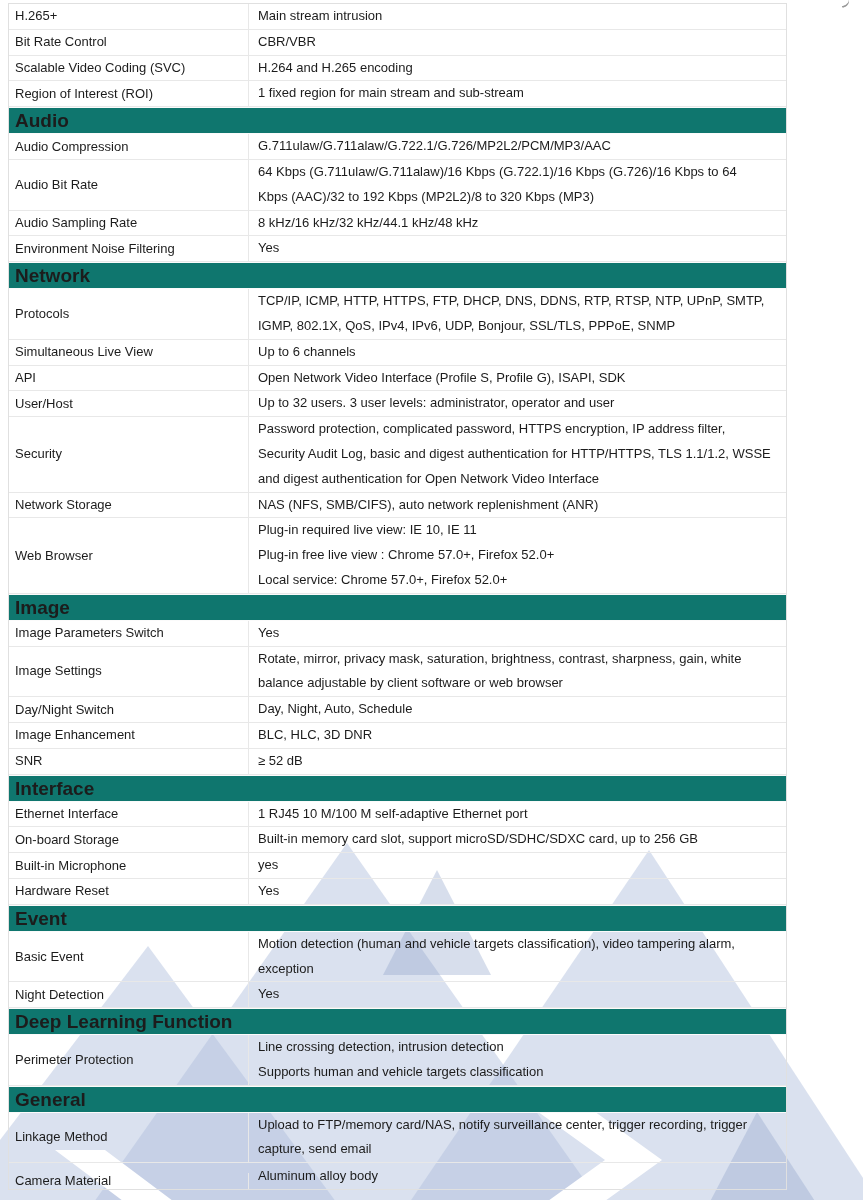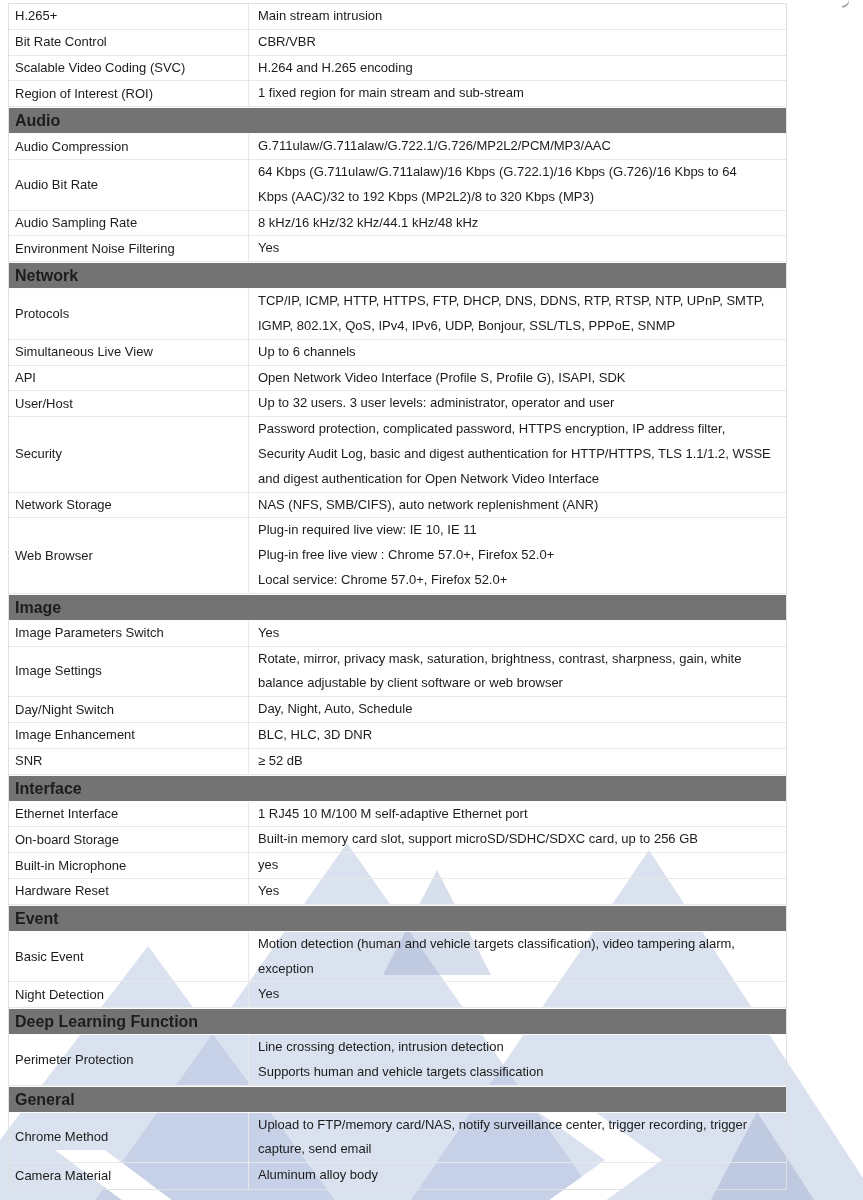--- a/index.html
+++ b/index.html
@@ -45,34 +45,34 @@
   .spec-table {
     position: absolute; left: 8px; top: 3px;
     width: 779px;
     z-index: 2;
     border: 1px solid #e0e0e0;
     background: transparent;
     font-size: 13px;
   }
   .sec-header {
     height: 27px; line-height: 25px;
-    background: #737373;
+    background: #0f766e;
     border-top: 1px solid #fbfbfb;
     border-bottom: 1px solid #fbfbfb;
     font-weight: bold;
-    font-size: 16px;
+    font-size: 19px;
     padding-left: 6px;
   }
   .row {
     display: flex;
     border-bottom: 1px solid #e8e8e8;
     min-height: 25.8px;
     background: transparent;
   }
-  .row:last-child { border-bottom: none; }
+  .row:last-child { border-bottom: none; align-items: flex-end; }
   .cell { font-size: 13px; }
   .cell.label {
     flex: 0 0 240px;
     border-right: 1px solid #e8e8e8;
     display: flex; align-items: center;
     padding-left: 6px;
     line-height: 16px;
   }
   .cell.value {
     flex: 1;
@@ -217,21 +217,21 @@
         <div class="cell value">Yes</div>
       </div>
       <div class="sec-header">Deep Learning Function</div>
       <div class="row">
         <div class="cell label">Perimeter Protection</div>
         <div class="cell value">Line crossing detection, intrusion detection
 Supports human and vehicle targets classification</div>
       </div>
       <div class="sec-header">General</div>
       <div class="row">
-        <div class="cell label">Chrome Method</div>
+        <div class="cell label">Linkage Method</div>
         <div class="cell value">Upload to FTP/memory card/NAS, notify surveillance center, trigger recording, trigger
 capture, send email</div>
       </div>
       <div class="row">
         <div class="cell label">Camera Material</div>
         <div class="cell value">Aluminum alloy body</div>
       </div>
     </div>
 
 </div>

